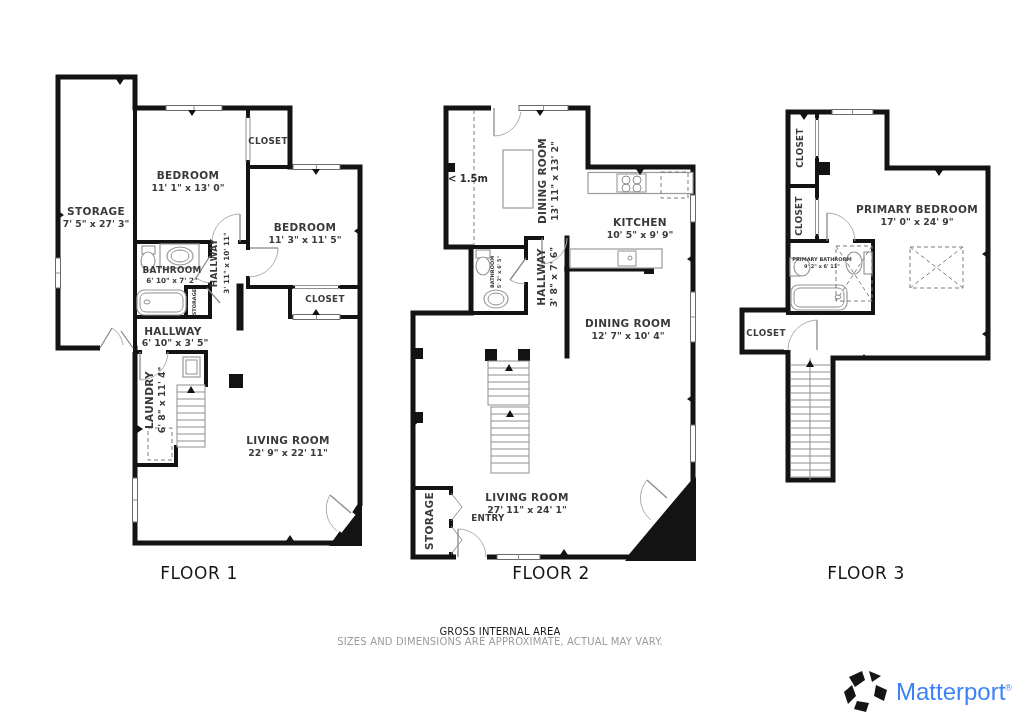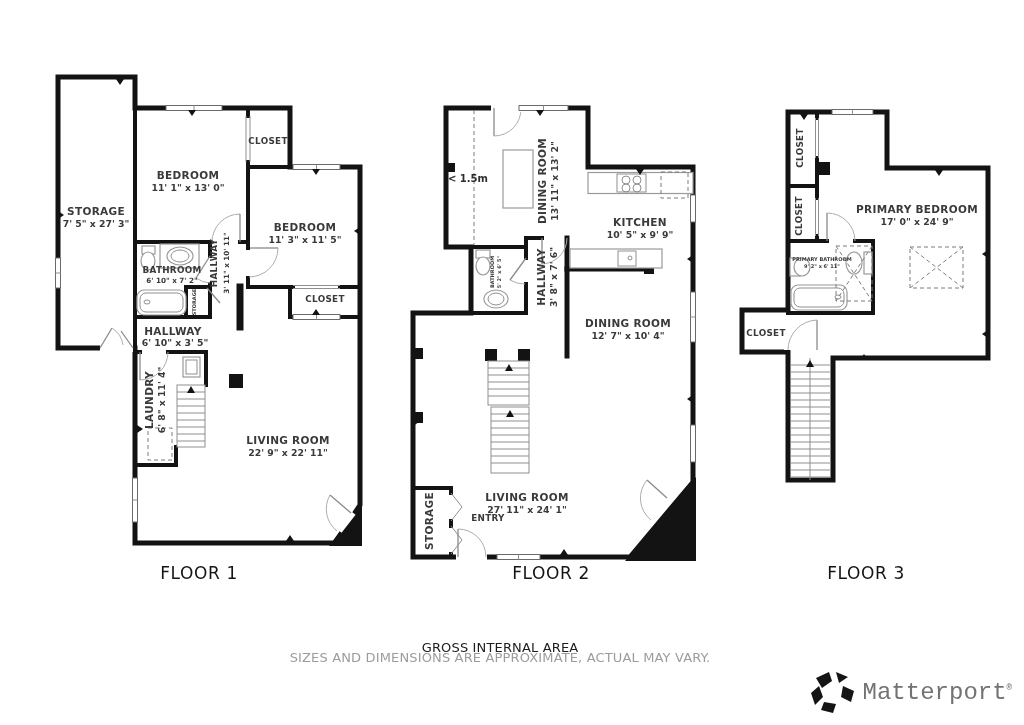--- a/index.html
+++ b/index.html
@@ -30,26 +30,26 @@
       text-anchor:middle;}
   .rn-s{font-size:8.8px;}
   .rd-s{font-size:7.2px;}
   .rn-t{font-size:5px;letter-spacing:0;}
   .rd-t{font-size:5px;}
   .ann{font-family:"DejaVu Sans",sans-serif;font-weight:bold;fill:#2e2e2e;font-size:10px;
        text-anchor:start;}
   .ftitle{font-family:"DejaVu Sans",sans-serif;fill:#141414;font-size:17px;text-anchor:middle;
           letter-spacing:.6px;}
   
-  .footer{position:absolute;left:0;top:643px;width:1000px;text-align:center;color:#1c1c1c;
-          font-size:13px;line-height:9.8px;letter-spacing:.15px;}
+  .footer{position:absolute;left:0;top:627px;width:1000px;text-align:center;color:#1c1c1c;
+          font-size:10px;line-height:9.8px;letter-spacing:.15px;}
   .footer .disclaimer{color:#9c9c9c;}
   
   .brand{position:absolute;right:12px;top:666px;display:flex;align-items:center;gap:7px;}
-  .brand-word{font-family:Liberation Mono, monospace;font-size:24px;color:#737373;line-height:44px;}
+  .brand-word{font-family:Liberation Sans, sans-serif;font-size:24px;color:#3b82f6;line-height:44px;}
   .brand-reg{font-size:9px;vertical-align:super;}
 </style>
 </head>
 <body>
 
 <div class="canvas">
 <svg class="plan-svg" width="1024" height="725" viewBox="0 0 1024 725">
 
   <g>
     <path class="outline" d="M58,77 L135,77 L135,108 L290,108 L290,167 L360,167 L360,505 L335,543 L135,543 L135,348 L58,348 Z"></path>

